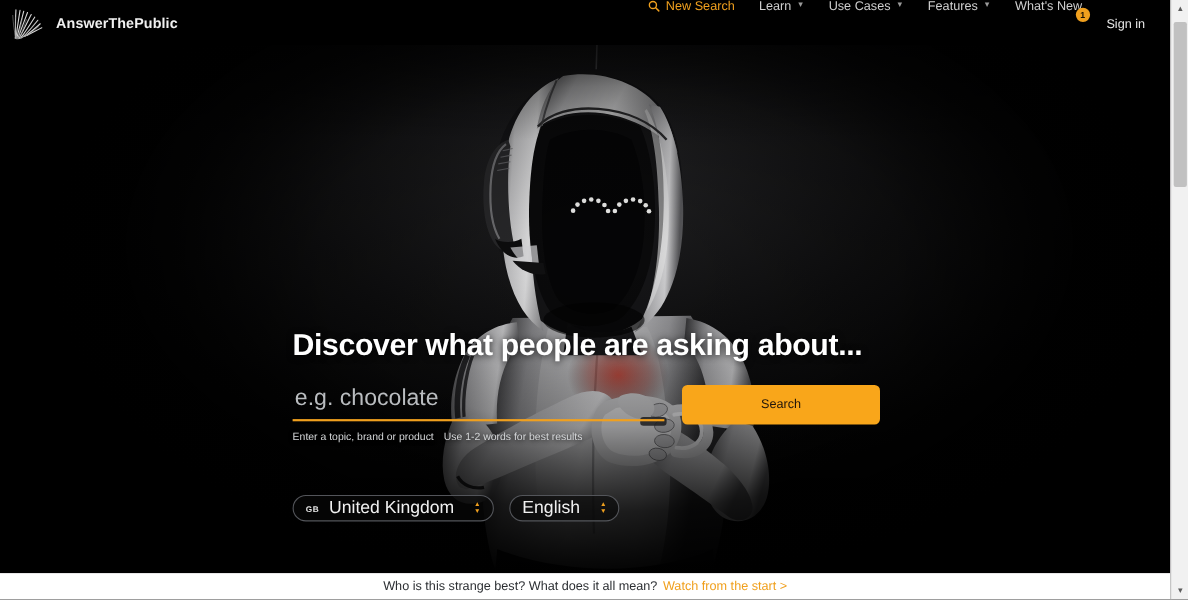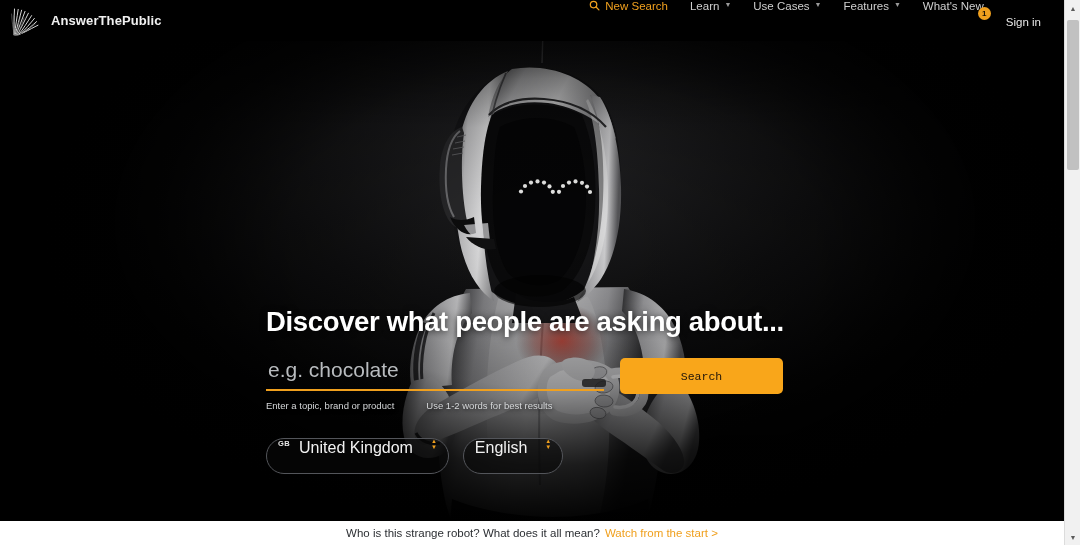--- a/index.html
+++ b/index.html
@@ -131,43 +131,44 @@
     border: 0; border-bottom: 2px solid #f0a01e;
     outline: none;
     color: #ffffff;
     font-family: inherit;
     font-size: 21px;
     padding: 2px 2px 7px 2px;
     display: block;
   }
   .search-input::placeholder { color: #b9bcbf; opacity: 1; }
   .hints {
-    display: flex; gap: 32px;
+    display: flex; gap: 9px;
     margin-top: 9px;
     color: #d5d7d9; font-size: 9.5px;
     white-space: nowrap;
     text-shadow: 0 1px 4px rgba(0,0,0,.8);
   }
   .btn-search {
-    width: 163px; height: 36px;
+    width: 180px; height: 36px;
     background: #f9a61a; color: #20150a;
     border: 0; border-radius: 5px;
-    font-family: Liberation Mono, monospace; font-size: 11.5px; font-weight: 400;
+    font-family: Liberation Sans, sans-serif; font-size: 11.5px; font-weight: 400;
     cursor: pointer;
     flex: 0 0 auto;
     margin-top: 2px;
   }
 
   .selectors { display: flex; gap: 14px; margin-top: 27px; }
   .pill {
-    display: flex; gap: 8px;
-    height: 36px; padding: 0 11px;
+    display: flex; align-items: center; gap: 8px;
+    height: 24px; padding: 0 11px;
     border: 1px solid #53555a; border-radius: 999px;
     background: rgba(8,8,8,.62);
     cursor: pointer;
+    margin-top: 20px;
   }
   .pill-flag {
     color: #e9e9e9; font-size: 7.5px; font-weight: 700;
     letter-spacing: .4px;
     border: 0; padding-right: 1px;
   }
   .pill-label { color: #f1f1f1; font-size: 16px; white-space: nowrap; }
   .pill-spinner {
     margin-left: auto; display: flex; flex-direction: column;
     align-items: center; gap: 1px; color: #f0a01e;
@@ -439,21 +440,21 @@
             <span class="pill-spinner">
                 <i>▲</i>
                 <i>▼</i>
               </span>
           </div>
         </div>
       </div>
     </section>
 
     <div class="noticebar">
-      <span>Who is this strange robot? What does it all mean?</span>
+      <span>Who is this strange best? What does it all mean?</span>
       <a href="#">Watch from the start &gt;</a>
     </div>
 
   </div>
 
   <div class="vscrollbar">
     <div class="vscroll-arrow up">▲</div>
     <div class="vscroll-thumb"></div>
     <div class="vscroll-arrow down">▼</div>
   </div>

